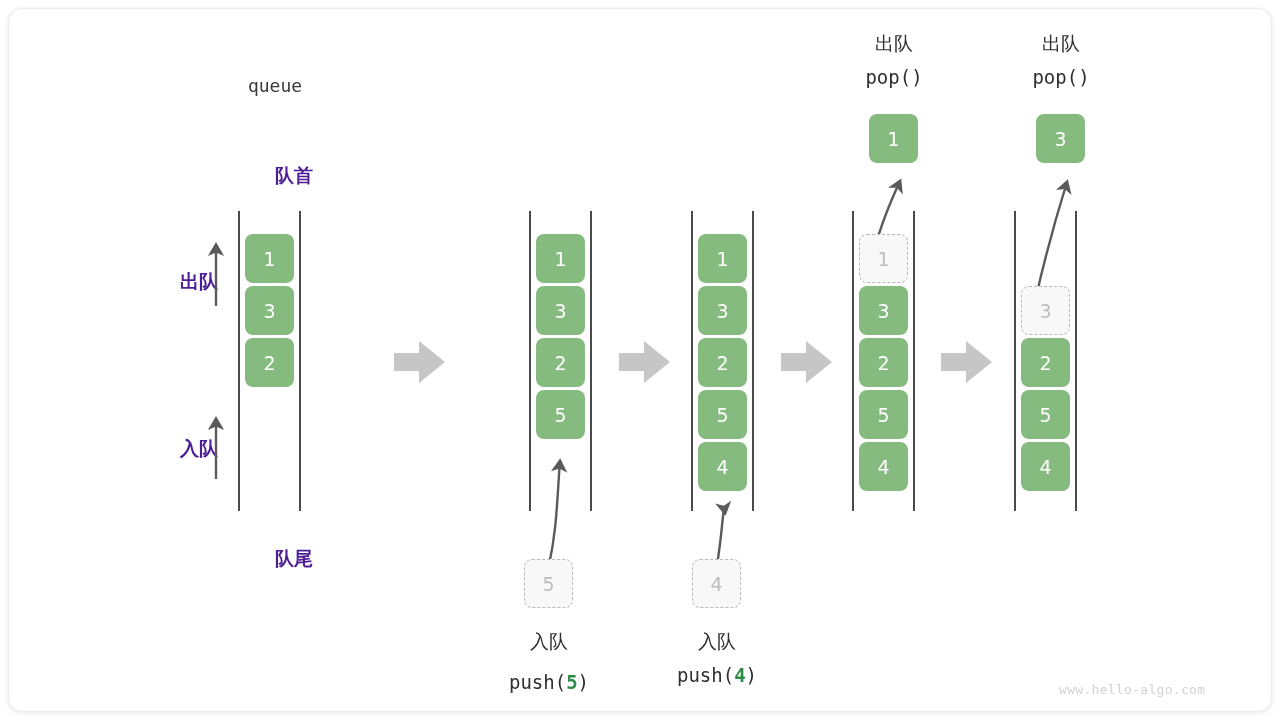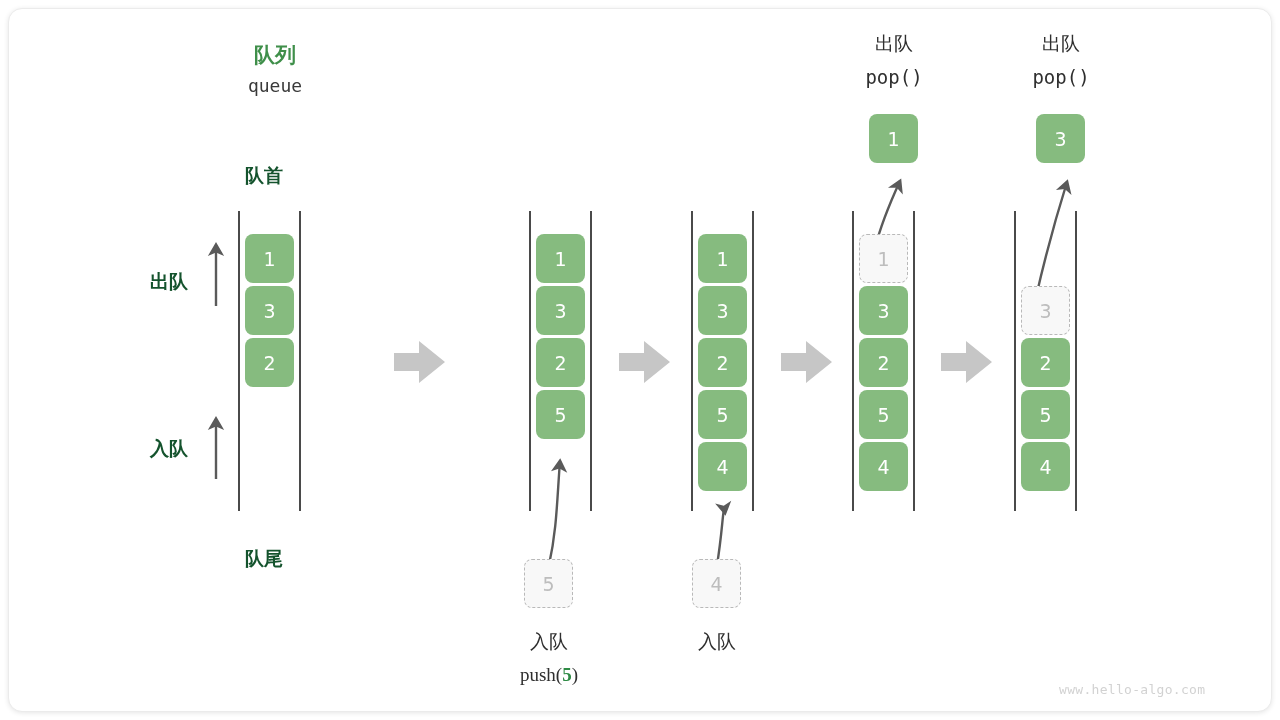--- a/index.html
+++ b/index.html
@@ -36,22 +36,23 @@
     font-family: "DejaVu Sans Mono", monospace;
     font-size: 18px;
     color: #3a3a3a;
     text-align: center;
     white-space: nowrap;
   }
   .side-label {
     font-family: "DejaVu Sans", sans-serif;
     font-weight: bold;
     font-size: 19px;
-    color: #14532d;
-    white-space: nowrap;
+    color: #4c1d95;
+    white-space: nowrap;
+    margin-left: 30px;
   }
   .op-cn {
     font-family: "DejaVu Sans", sans-serif;
     font-size: 19px;
     color: #2f2f2f;
     white-space: nowrap;
   }
   .op-code {
     font-family: "DejaVu Sans Mono", monospace;
     font-size: 19px;
@@ -96,21 +97,20 @@
   }
 
   svg { position: absolute; left: 0; top: 0; overflow: visible; }
 </style>
 </head>
 <body>
 
 <div id="card">
 <div id="stage">
 
-  <div class="abs title-cn" style="left:180px; top:32px; width:172px;">队列</div>
   <div class="abs title-en" style="left:180px; top:66px; width:172px;">queue</div>
 
   <div class="abs side-label" style="left:236px; top:154px;">队首</div>
   <div class="abs side-label" style="left:236px; top:537px;text-align:center;">队尾</div>
 
   <div class="abs side-label" style="left:141px; top:260px;">出队</div>
   <div class="abs side-label" style="left:141px; top:427px;">入队</div>
 
   <svg width="1264" height="704" style="pointer-events:none;">
     <defs>
@@ -171,38 +171,41 @@
     <div class="rail" style="left:520px; top:202px; height:300px;"></div>
     <div class="rail" style="left:581px; top:202px; height:300px;"></div>
     <div class="box filled" style="left:527px; top:225px;">1</div>
     <div class="box filled" style="left:527px; top:277px;">3</div>
     <div class="box filled" style="left:527px; top:329px;">2</div>
     <div class="box filled" style="left:527px; top:381px;">5</div>
     <div class="box ghost" style="left:515px; top:550px;">5</div>
 
     <div class="abs caption-block" style="left:450px; top:620px; width:180px;">
       <div class="op-cn">入队</div>
-      <div class="op-code" style="margin-top:9px;font-family:Liberation Serif, serif;">
+      <div class="op-code" style="margin-top:16px;">
         <span>push(</span><span class="arg">5</span><span>)</span>
       </div>
     </div>
   </div>
 
   <div>
     <div class="rail" style="left:682px; top:202px; height:300px;"></div>
     <div class="rail" style="left:743px; top:202px; height:300px;"></div>
     <div class="box filled" style="left:689px; top:225px;">1</div>
     <div class="box filled" style="left:689px; top:277px;">3</div>
     <div class="box filled" style="left:689px; top:329px;">2</div>
     <div class="box filled" style="left:689px; top:381px;">5</div>
     <div class="box filled" style="left:689px; top:433px;">4</div>
     <div class="box ghost" style="left:683px; top:550px;">4</div>
 
     <div class="abs caption-block" style="left:618px; top:620px; width:180px;">
       <div class="op-cn">入队</div>
+      <div class="op-code" style="margin-top:9px;">
+        <span>push(</span><span class="arg">4</span><span>)</span>
+      </div>
     </div>
   </div>
 
   <div>
     <div class="abs caption-block" style="left:805px; top:22px; width:160px;">
       <div class="op-cn">出队</div>
       <div class="op-code" style="margin-top:9px;">pop()</div>
     </div>
 
     <div class="box filled" style="left:860px; top:105px;">1</div>

